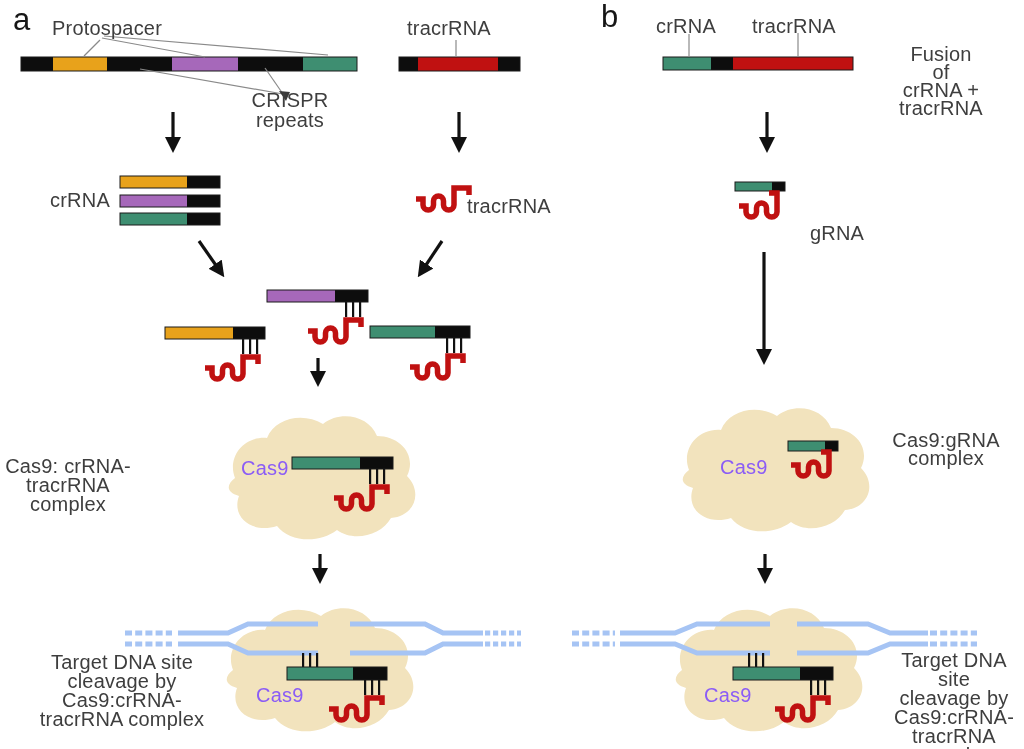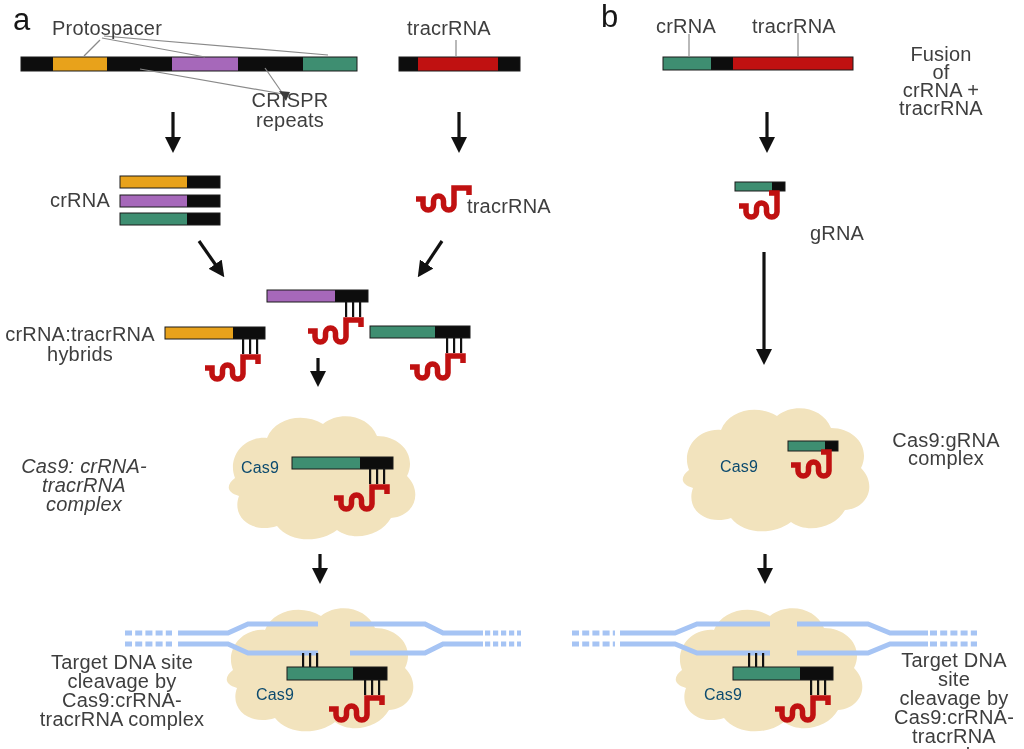--- a/index.html
+++ b/index.html
@@ -3,21 +3,21 @@
 <meta charset="utf-8">
 <style>
   html,body{margin:0;padding:0;background:#ffffff;}
   #stage{position:relative;width:1024px;height:749px;background:#fff;overflow:hidden;
          font-family:"Liberation Sans", sans-serif;}
   #art{position:absolute;left:0;top:0;z-index:1;}
   .lbl{position:absolute;z-index:5;color:var(--text,#3e3e3e);font-size:20px;line-height:20px;
        white-space:pre-line;text-align:center;letter-spacing:.2px;}
   .ctr{transform:translateX(-50%);}
   .panel-letter{font-size:31px;line-height:34px;color:#161616;}
-  .cas9{font-size:16px;color:#0c4a6e;}
+  .cas9{font-size:20px;color:#8b5cf6;}
   .lh19{line-height:19px;}
   .lh18{line-height:18px;}
 </style>
 </head>
 <body>
 
 <div id="stage">
 
   <svg id="art" width="1024" height="749" viewBox="0 0 1024 749">
     <defs>
@@ -214,23 +214,21 @@
     <polygon points="286,101 279,91 290,92" fill="#3a3a3a"></polygon>
   </svg>
 
   <div class="lbl panel-letter" style="left:13px;top:3px;">a</div>
   <div class="lbl ctr" style="left:107px;top:18px;">Protospacer</div>
   <div class="lbl ctr" style="left:290px;top:90px;">CRISPR
 repeats</div>
   <div class="lbl ctr" style="left:449px;top:18px;">tracrRNA</div>
   <div class="lbl ctr" style="left:80px;top:190px;">crRNA</div>
   <div class="lbl" style="left:467px;top:196px;">tracrRNA</div>
-  <div class="lbl ctr" style="left:80px;top:324px;">crRNA:tracrRNA
-hybrids</div>
-  <div class="lbl ctr lh19" style="left:84px;top:457px;font-style:italic;">Cas9: crRNA-
+  <div class="lbl ctr lh19" style="left:68px;top:457px;">Cas9: crRNA-
 tracrRNA
 complex</div>
   <div class="lbl cas9" style="left:241px;top:458px;">Cas9</div>
   <div class="lbl ctr lh19" style="left:122px;top:653px;">Target DNA site
 cleavage by
 Cas9:crRNA-
 tracrRNA complex</div>
   <div class="lbl cas9" style="left:256px;top:685px;">Cas9</div>
 
   <div class="lbl panel-letter" style="left:601px;top:0px;">b</div>

